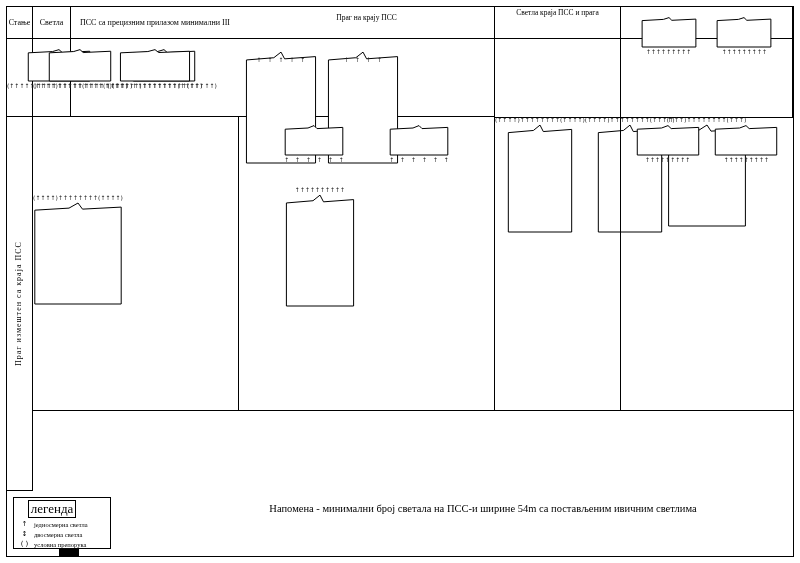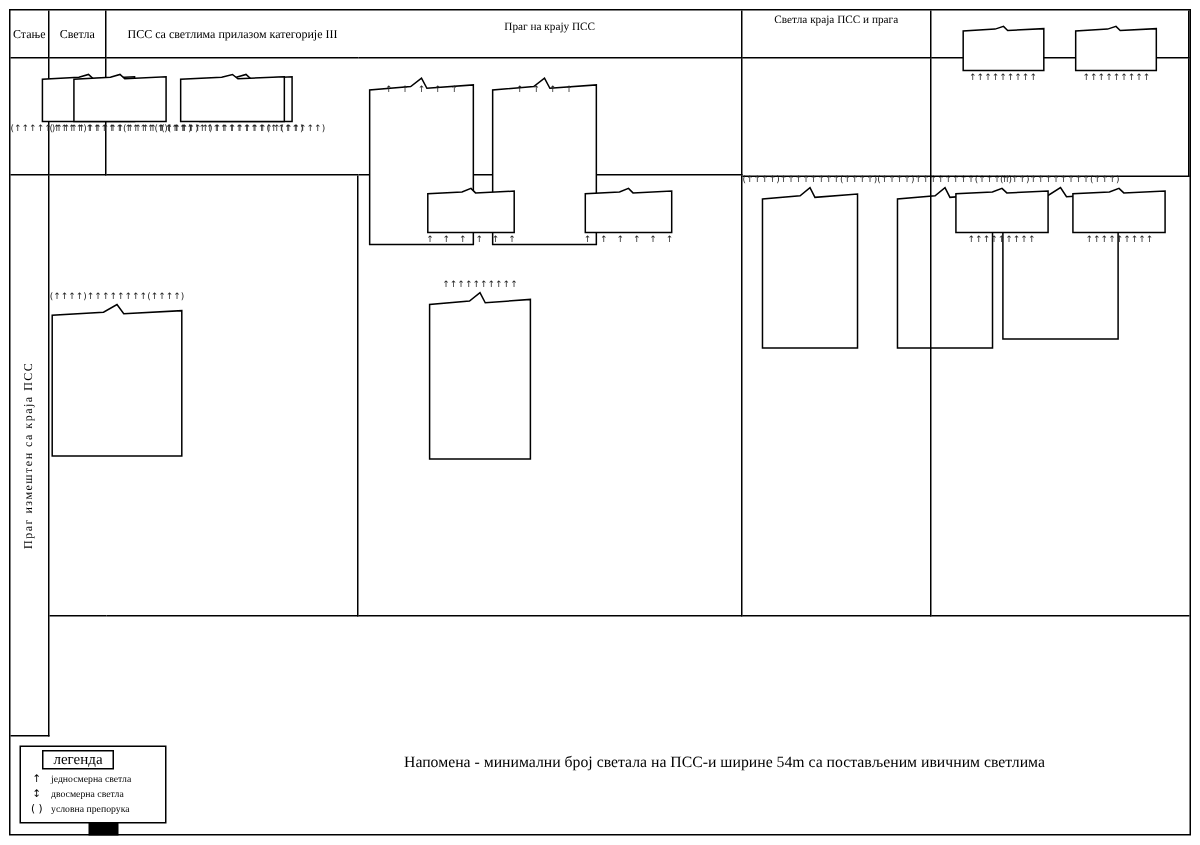--- a/index.html
+++ b/index.html
@@ -30,41 +30,41 @@
             white-space: nowrap; color: #222; }
   .lt { margin-bottom: 1px; }
   .lb { margin-top: 2px; }
   .li { position: absolute; left: 0; top: 6px; width: 100%; text-align: center; }
   .sp { word-spacing: 4px; }
   .strip { position: absolute; left: 0; top: 484px; width: 100%; height: 66px; }
   .note { position: absolute; left: 170px; right: 4px; top: 12px; text-align: center; font-size: 10.5px; }
   .legend { position: absolute; left: 6px; top: 6px; width: 98px; height: 52px;
             border: 1px solid #000; font-size: 6.5px; }
   .legend-title { width: 48px; border: 1px solid #000; margin: 2px 0 2px 14px;
-                  text-align: center; font-size: 10px; }
+                  text-align: center; font-size: 13px; }
   .leg-item { display: flex; align-items: center; gap: 3px; padding-left: 4px; line-height: 1.4; }
   .leg-sym { font-family: "DejaVu Sans", sans-serif; font-size: 7px; width: 13px;
              display: inline-block; text-align: center; flex: 0 0 13px; }
   .marker { position: absolute; left: 52px; bottom: 0; width: 20px; height: 9px; background: #000; }
 </style>
 </head>
 <body>
 
 <div class="page">
 
   <div class="grid">
 
     <div class="cell hdr">
         <span>Стање</span>
       </div>
     <div class="cell hdr">
         <span>Светла</span>
       </div>
     <div class="cell hdr last">
-        <span>ПСС са светлима прилазом категорије III</span>
+        <span>ПСС са прецизним прилазом минимални III</span>
       </div>
 
     <div class="cell rowlab topalign">
         <span>Праг на крају ПСС</span>
       </div>
     <div class="cell rowlab">
         <span>Светла краја ПСС и прага</span>
       </div>
 
     <div class="cell figs pt10">

